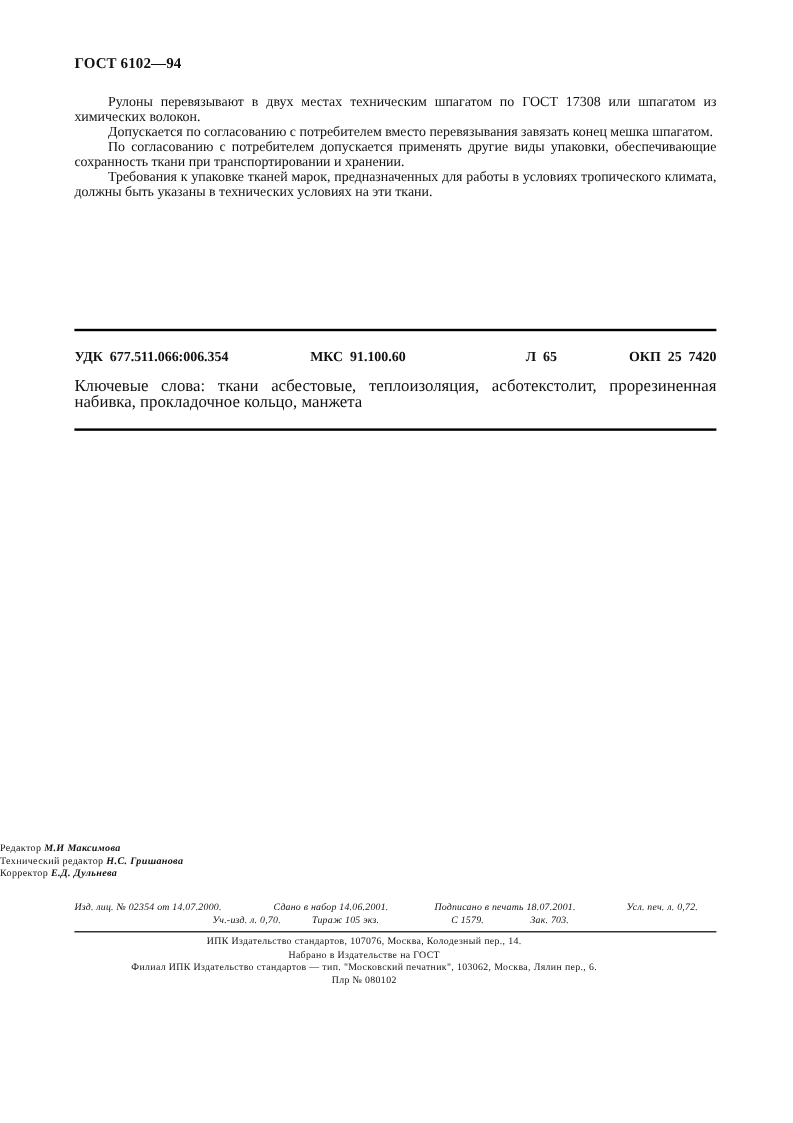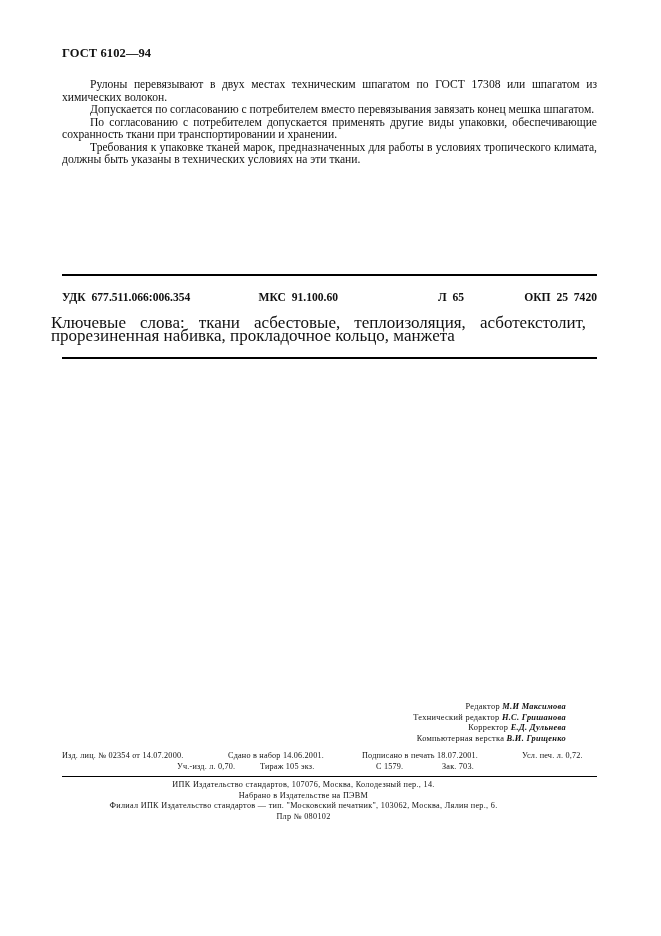--- a/index.html
+++ b/index.html
@@ -51,50 +51,51 @@
       font-size: 11.6px;
       display: flex;
       justify-content: space-between;
       font-weight: bold;
     }
     .class-row span {
       white-space: pre;
     }
     .keywords {
       position: absolute;
-      left: 51px;
+      left: 62px;
       top: 317px;
       width: 535px;
-      font-size: 17px;
+      font-size: 14px;
       line-height: 12.5px;
       text-align: justify;
       text-align-last: left;
     }
     .credits {
       position: absolute;
       left: 0;
       width: 566px;
       top: 702px;
-      text-align: right;
+      text-align: left;
       font-size: 8.4px;
       line-height: 10.5px;
       letter-spacing: 0.3px;
     }
     .credits .name {
       font-style: italic;
       font-weight: bold;
     }
     .print-info {
       position: absolute;
       left: 62px;
       top: 751px;
       width: 535px;
       font-size: 8.2px;
       line-height: 10.5px;
       letter-spacing: 0.2px;
+      font-style: italic;
     }
     .print-info .row {
       position: relative;
       height: 10.5px;
       white-space: nowrap;
     }
     .print-info .row span {
       position: absolute;
       top: 0;
     }
@@ -141,21 +142,20 @@
 </div>
 
 <div class="keywords">Ключевые слова: ткани асбестовые, теплоизоляция, асботекстолит, прорезиненная набивка, прокладочное кольцо, манжета</div>
 
 <div class="rule-thick" style="top:357px;"></div>
 
 <div class="credits">
   <div><span>Редактор</span> <span class="name">М.И Максимова</span></div>
   <div><span>Технический редактор</span> <span class="name">Н.С. Гришанова</span></div>
   <div><span>Корректор</span> <span class="name">Е.Д. Дульнева</span></div>
-  <div><span>Компьютерная верстка</span> <span class="name">В.И. Грищенко</span></div>
 </div>
 
 <div class="print-info">
   <div class="row">
     <span style="left:0;">Изд. лиц. № 02354 от 14.07.2000.</span>
     <span style="left:166px;">Сдано в набор 14.06.2001.</span>
     <span style="left:300px;">Подписано в печать 18.07.2001.</span>
     <span style="left:460px;">Усл. печ. л. 0,72.</span>
   </div>
   <div class="row">
@@ -163,16 +163,16 @@
     <span style="left:198px;">Тираж 105 экз.</span>
     <span style="left:314px;">С 1579.</span>
     <span style="left:380px;">Зак. 703.</span>
   </div>
 </div>
 
 <div class="rule-thin" style="top:776px;"></div>
 
 <div class="publisher">
   <div>ИПК Издательство стандартов, 107076, Москва, Колодезный пер., 14.</div>
-  <div>Набрано в Издательстве на ПЭВМ</div>
+  <div>Набрано в Издательстве на ГОСТ</div>
   <div>Филиал ИПК Издательство стандартов — тип. "Московский печатник", 103062, Москва, Лялин пер., 6.</div>
   <div>Плр № 080102</div>
 </div>
 
 </body></html>

